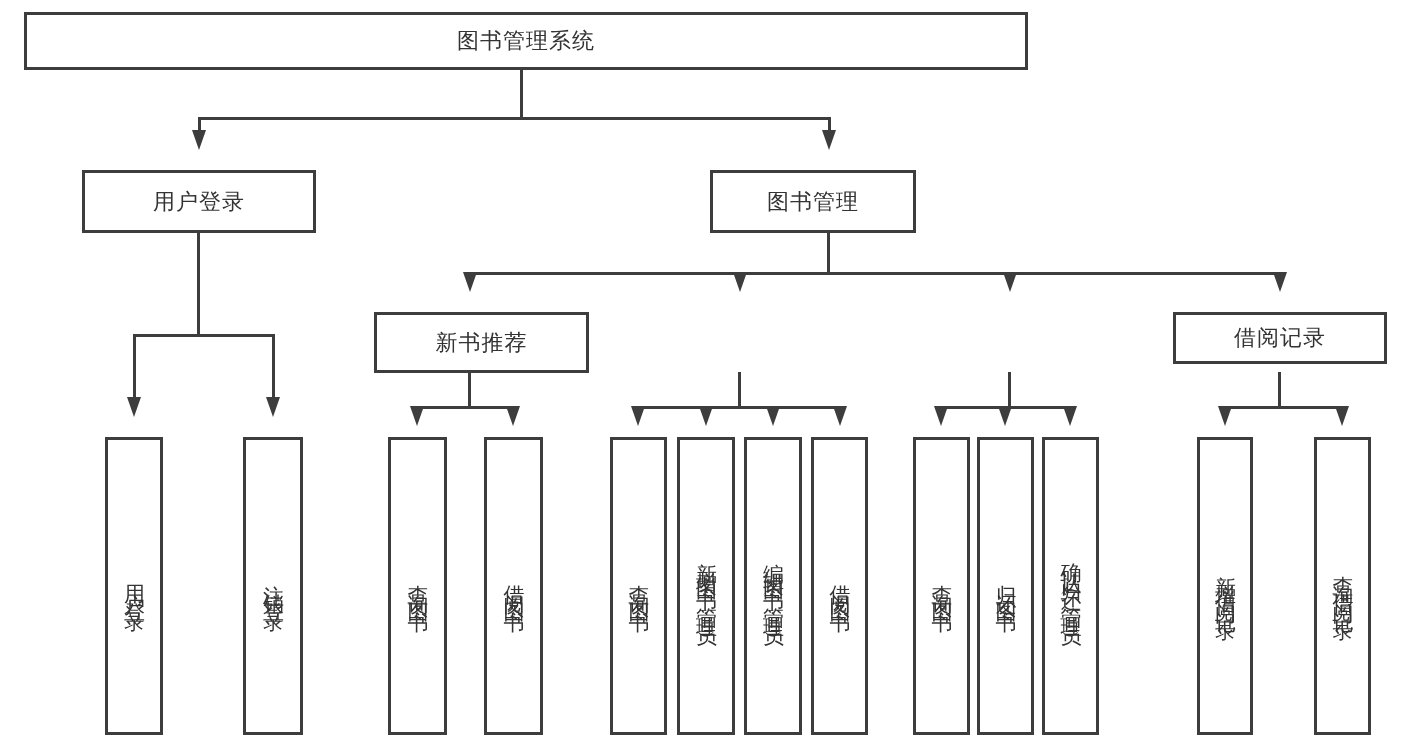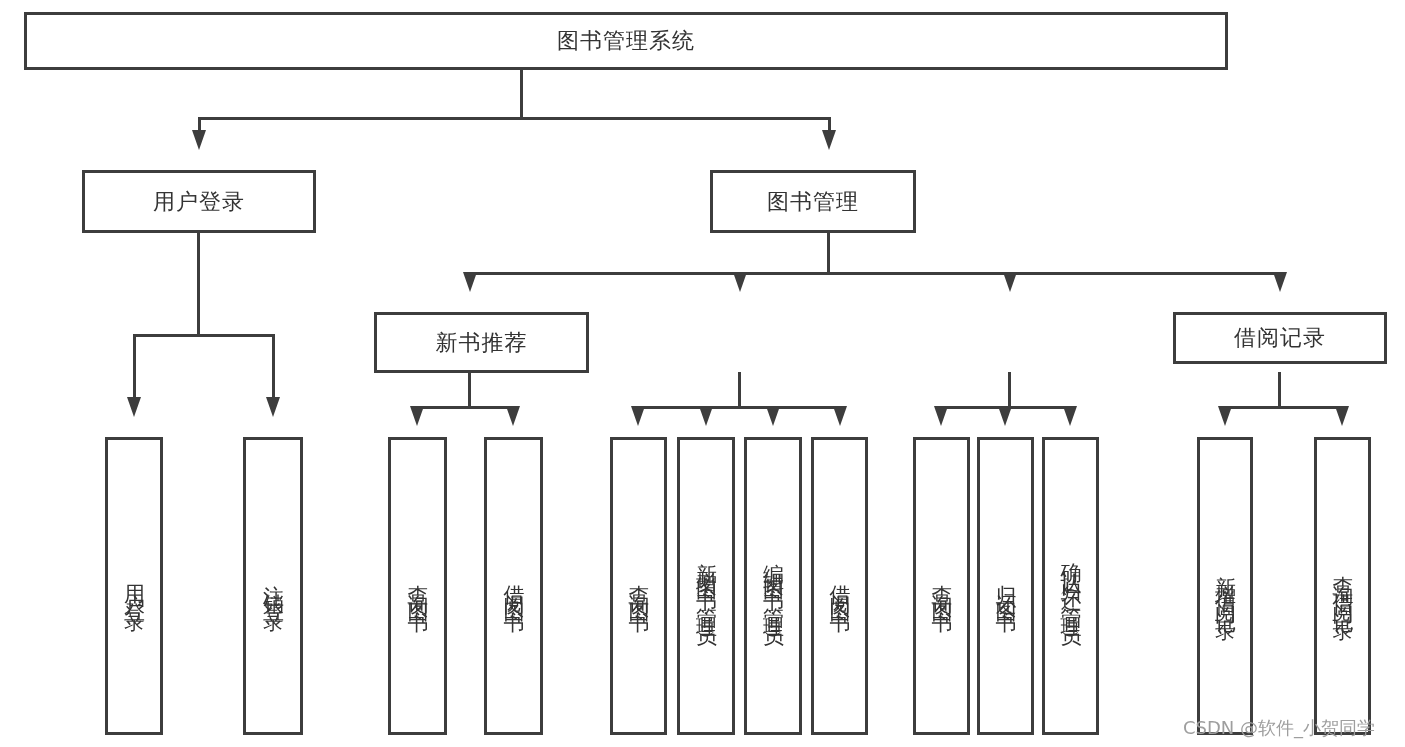--- a/index.html
+++ b/index.html
@@ -61,21 +61,21 @@
     color: var(--watermark);
     white-space: nowrap;
     z-index: 5;
   }
 </style>
 </head>
 <body>
 
 <div class="canvas">
 
-  <div class="node hbox" style="left:24px;top:12px;width:1204px;height:58px">图书管理系统</div>
+  <div class="node hbox" style="left:24px;top:12px;width:1004px;height:58px">图书管理系统</div>
 
   <div class="node hbox" style="left:82px;top:170px;width:234px;height:63px">用户登录</div>
 
   <div class="node hbox" style="left:710px;top:170px;width:206px;height:63px">图书管理</div>
 
   <div class="node hbox" style="left:374px;top:312px;width:215px;height:61px">新书推荐</div>
 
 
 
   <div class="node hbox" style="left:1173px;top:312px;width:214px;height:52px">借阅记录</div>
@@ -198,15 +198,14 @@
 
   <div class="arrow" style="left:1218px;top:406px;height:31px">
     <div class="shaft"></div>
       <div class="head"></div>
   </div>
   <div class="arrow" style="left:1335px;top:406px;height:31px">
     <div class="shaft"></div>
       <div class="head"></div>
   </div>
 
-  <div class="watermark">CSDN @软件_小贺同学</div>
 
 </div>
 
 </body></html>

